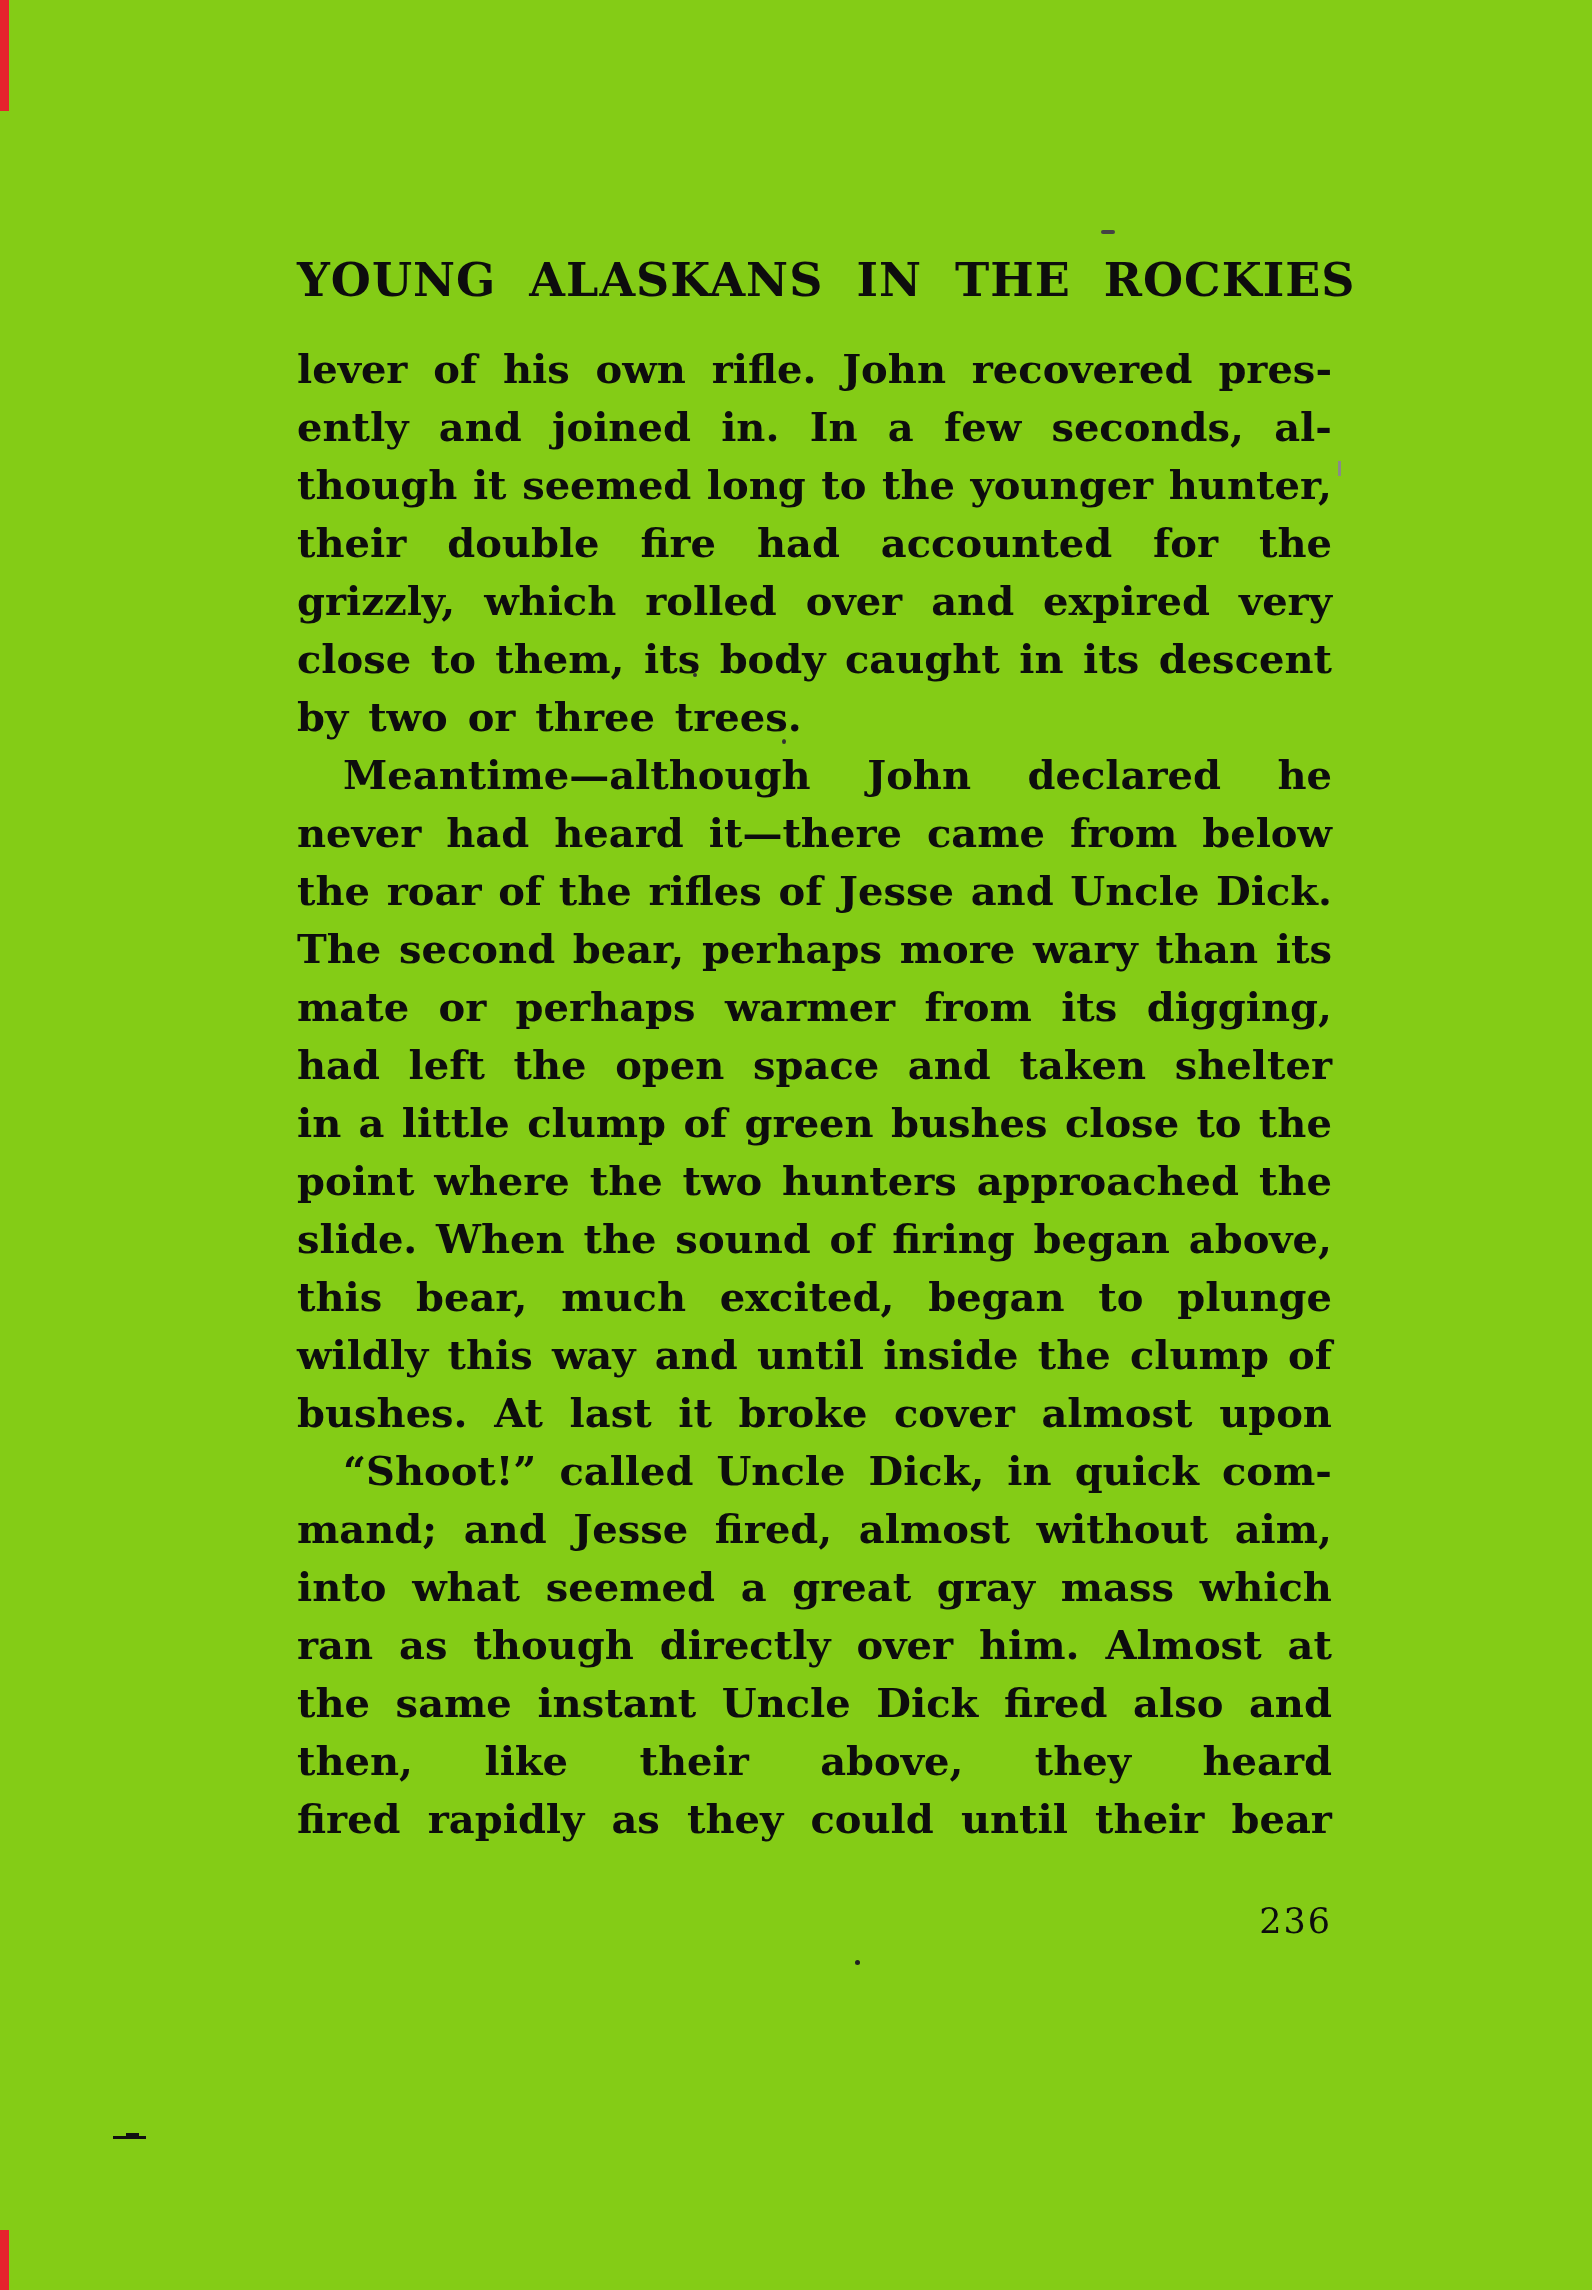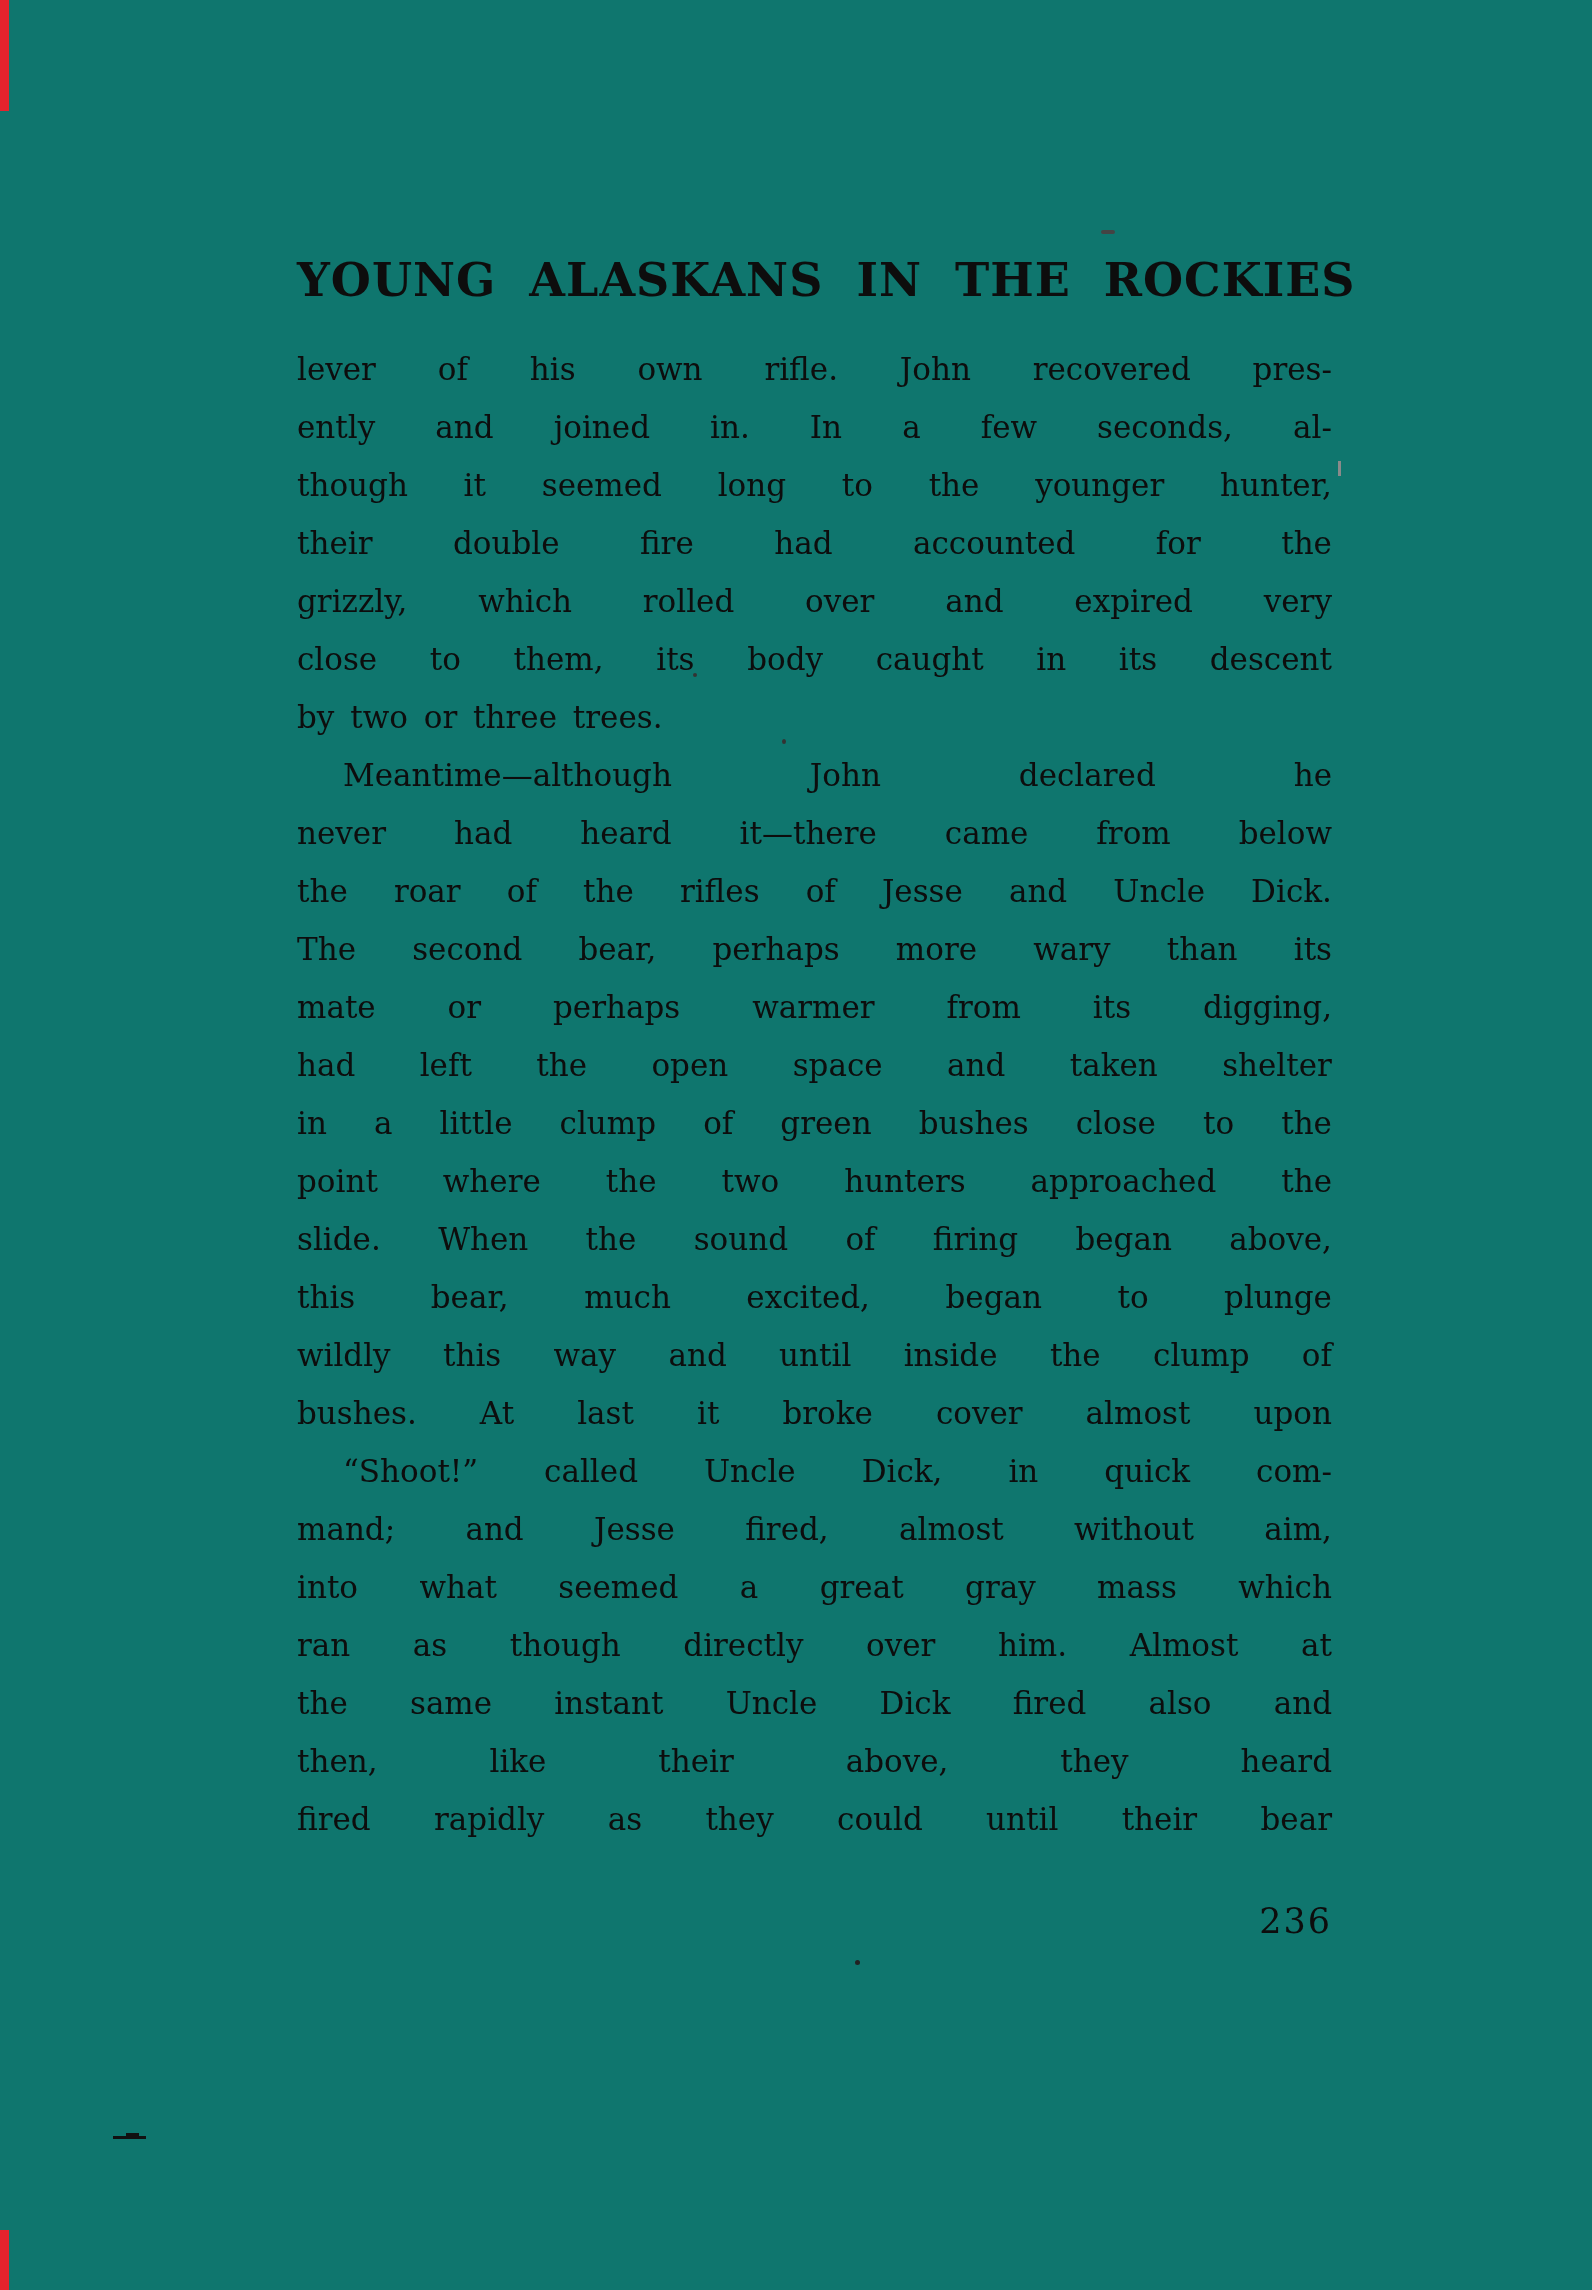--- a/index.html
+++ b/index.html
@@ -1,20 +1,20 @@
 <!DOCTYPE html>
 <html><head>
 <meta charset="utf-8">
 <style>
   html, body { margin: 0; padding: 0; background: #ffffff; }
   .page {
     position: relative;
     width: 1593px;
     height: 2291px;
-    background: #0f766e;
+    background: #84cc16;
     overflow: hidden;
     font-family: "DejaVu Serif", serif;
     color: #0d0d0d;
   }
   .running-header {
     position: absolute;
     left: 297px;
     top: 249px;
     width: 1035px;
     text-align: center;
@@ -27,22 +27,23 @@
   }
   .body-text {
     position: absolute;
     left: 297px;
     top: 340px;
     width: 1035px;
   }
   .line {
     height: 58px;
     line-height: 58px;
-    font-size: 31px;
+    font-size: 40px;
     white-space: nowrap;
+    font-weight: bold;
   }
   .line.just {
     display: flex;
     justify-content: space-between;
     white-space: normal;
   }
   .line.ind { padding-left: 46px; }
   .line.noj { word-spacing: 6px; }
   .page-number {
     position: absolute;

